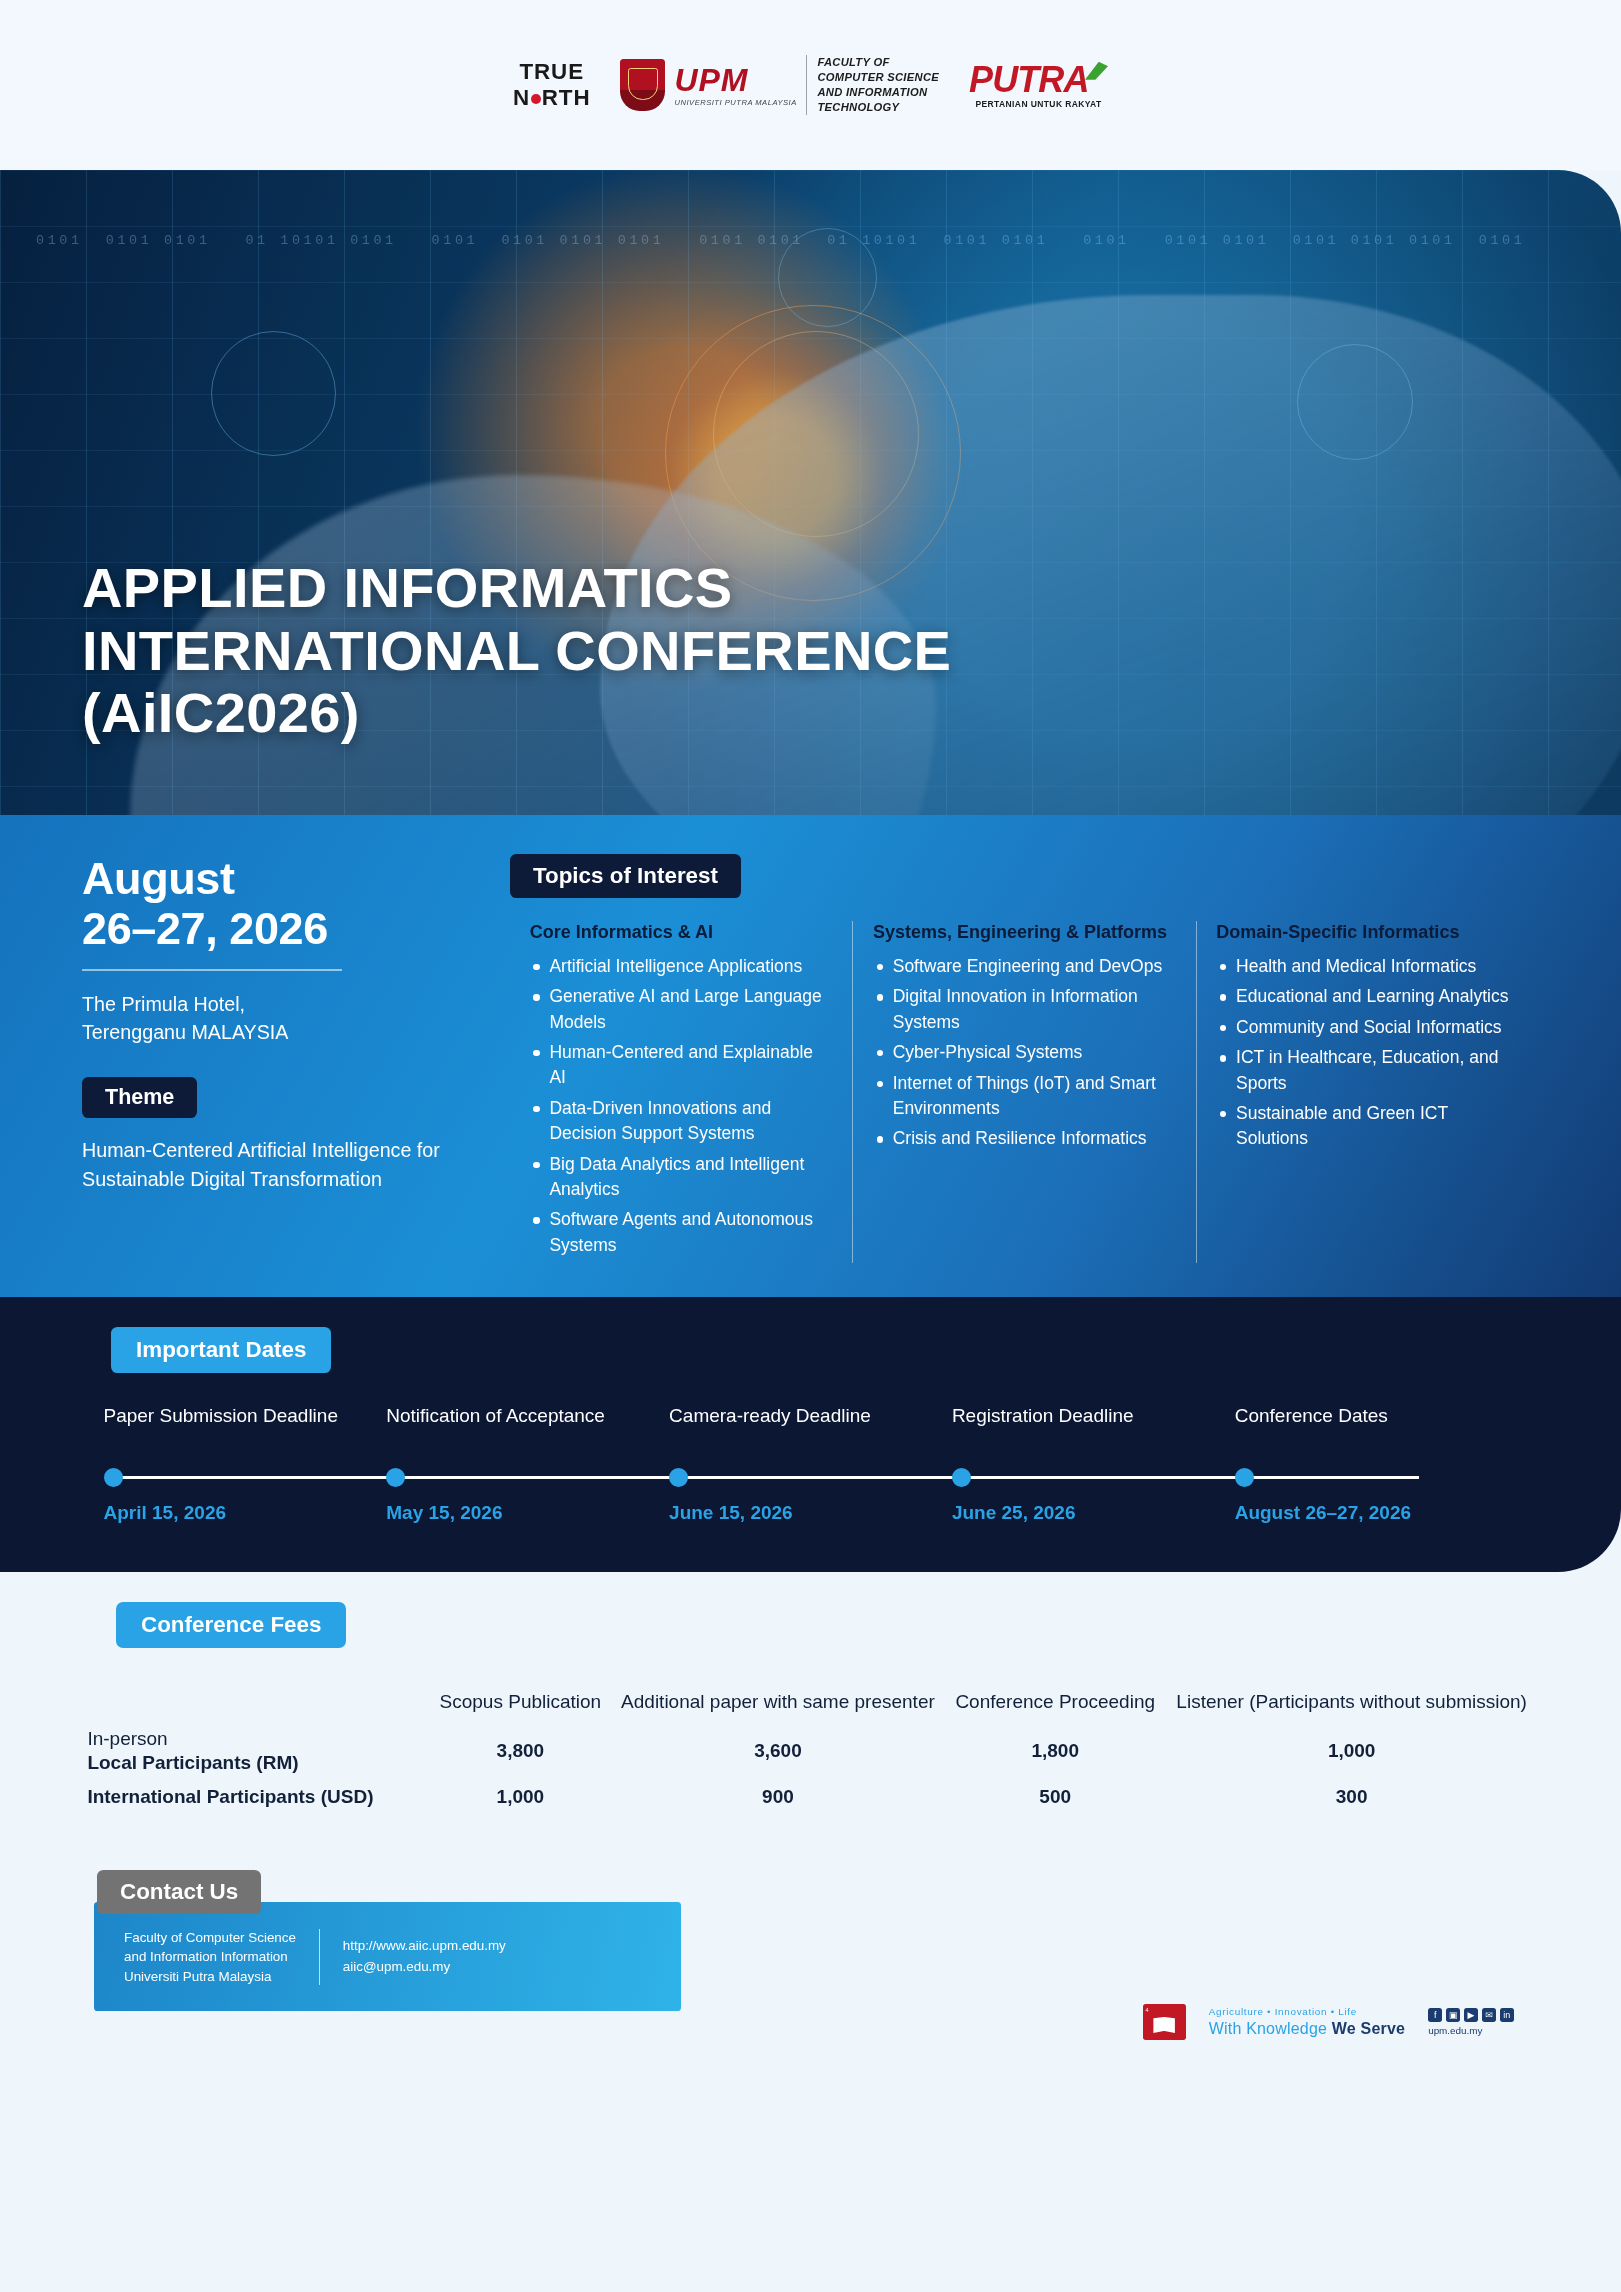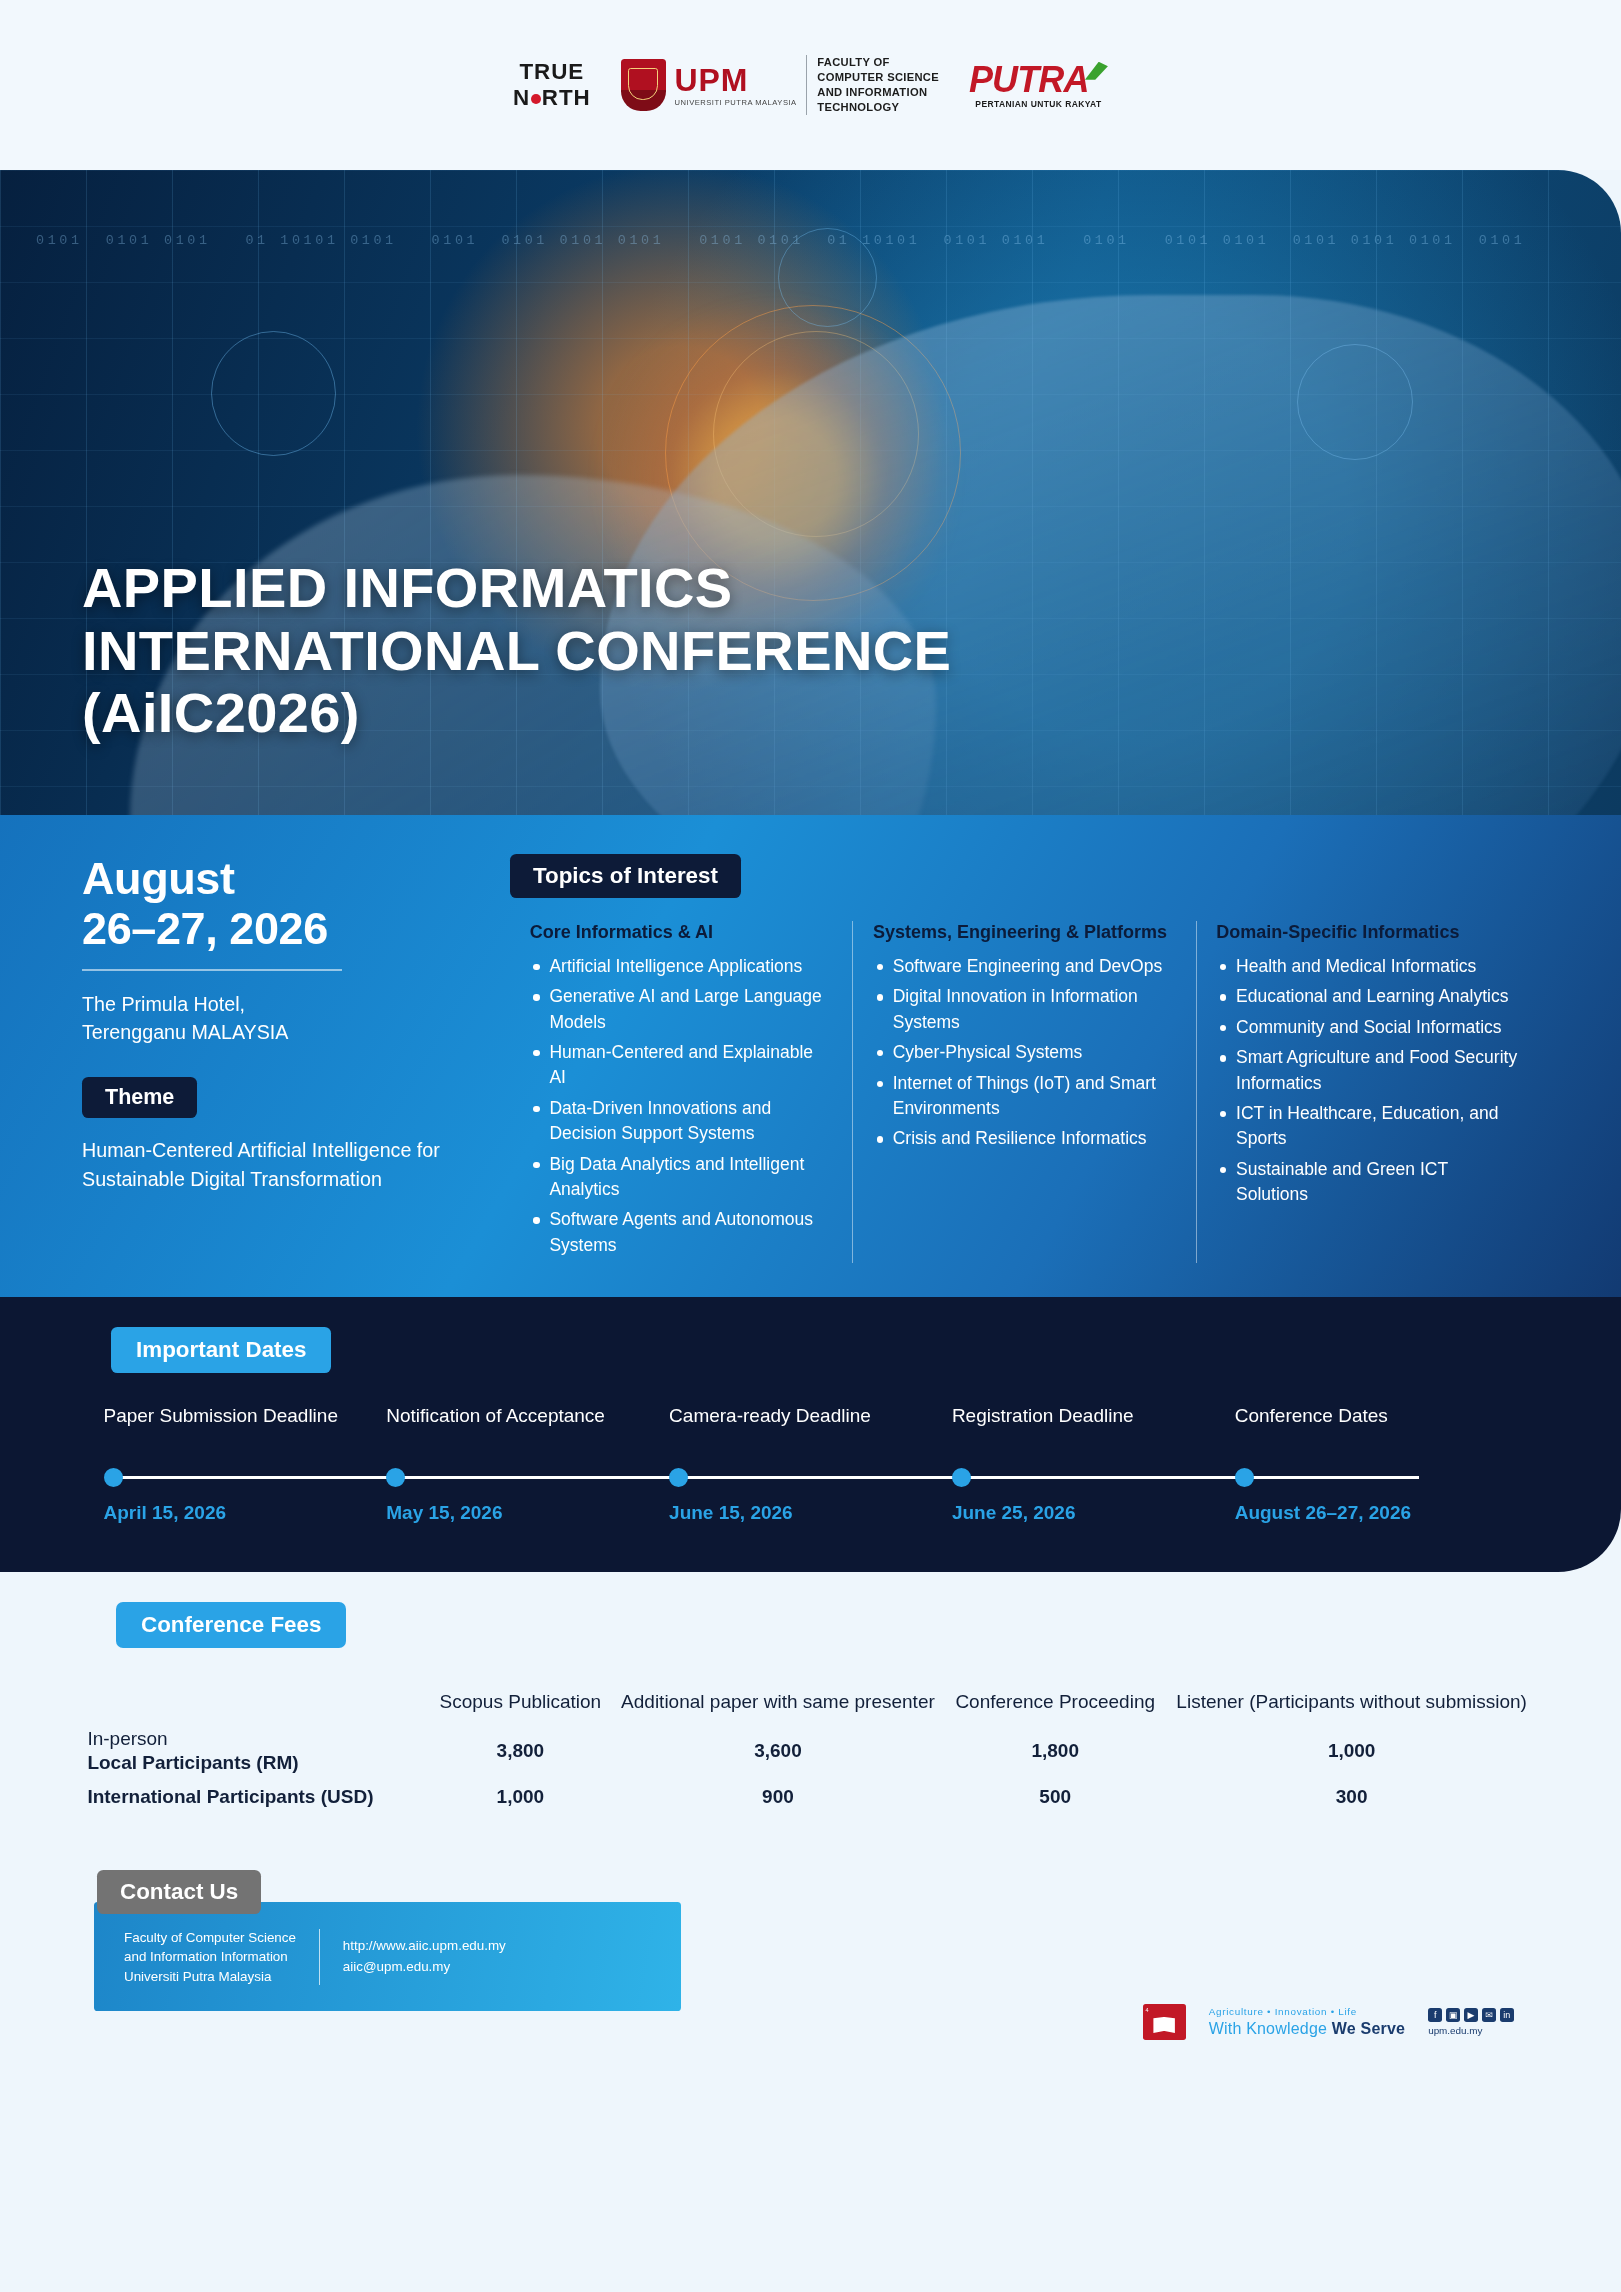--- a/index.html
+++ b/index.html
@@ -30,21 +30,21 @@
   }
   .logo-truenorth .north { position: relative; }
   .logo-truenorth .north .dot {
     display: inline-block;
     width: 9.9px; height: 9.9px;
     background: #d4192b;
     border-radius: 50%;
     vertical-align: middle;
     margin: 0 0.9px;
   }
-  .logo-upm { display: flex; align-items: center; gap: 9px; }
+  .logo-upm { display: flex; align-items: center; gap: 9px; font-style: italic; }
   .upm-crest {
     width: 45px; height: 52px;
     background: linear-gradient(#b01020 0 60%, #7e0c17 60% 100%);
     border-radius: 3.6px 3.6px 19.7px 19.7px;
     position: relative;
     color: #fff;
     font-size: 6.3px;
     text-align: center;
   }
   .upm-crest::after {
@@ -488,21 +488,20 @@
             <li>Crisis and Resilience Informatics</li>
           </ul>
         </div>
 
         <div class="topic-group">
           <div class="topic-head">Domain-Specific Informatics</div>
           <ul class="topic-list">
             <li>Health and Medical Informatics</li>
             <li>Educational and Learning Analytics</li>
             <li>Community and Social Informatics</li>
-            <li>Smart Agriculture and Food Security Informatics</li>
             <li>ICT in Healthcare, Education, and Sports</li>
             <li>Sustainable and Green ICT Solutions</li>
           </ul>
         </div>
 
       </div>
     </div>
   </div>
 </div>
 

